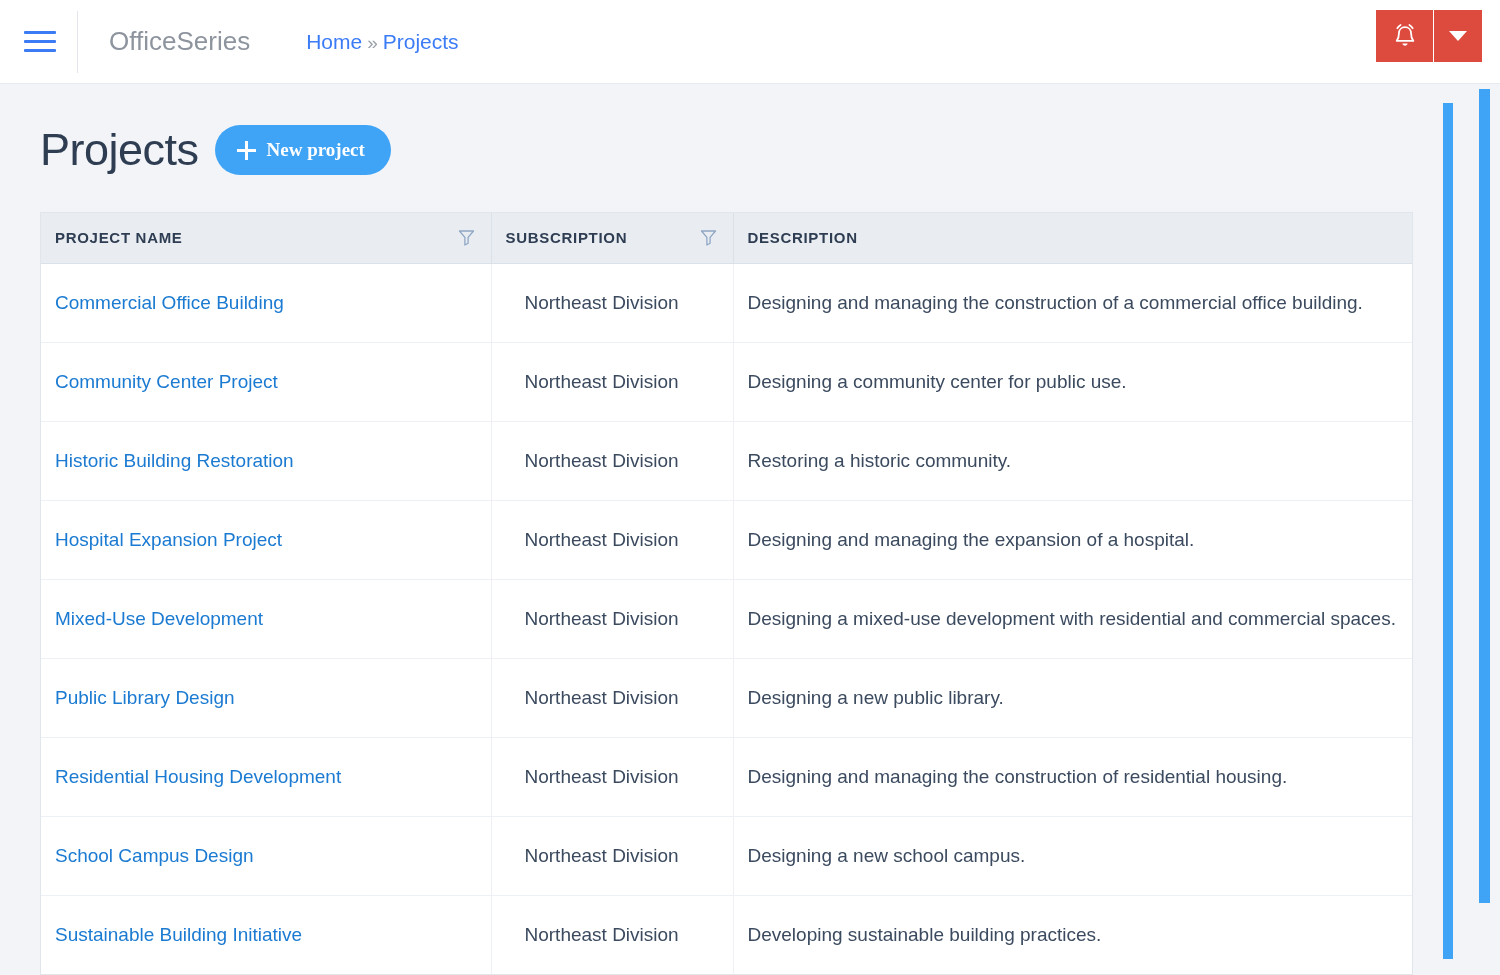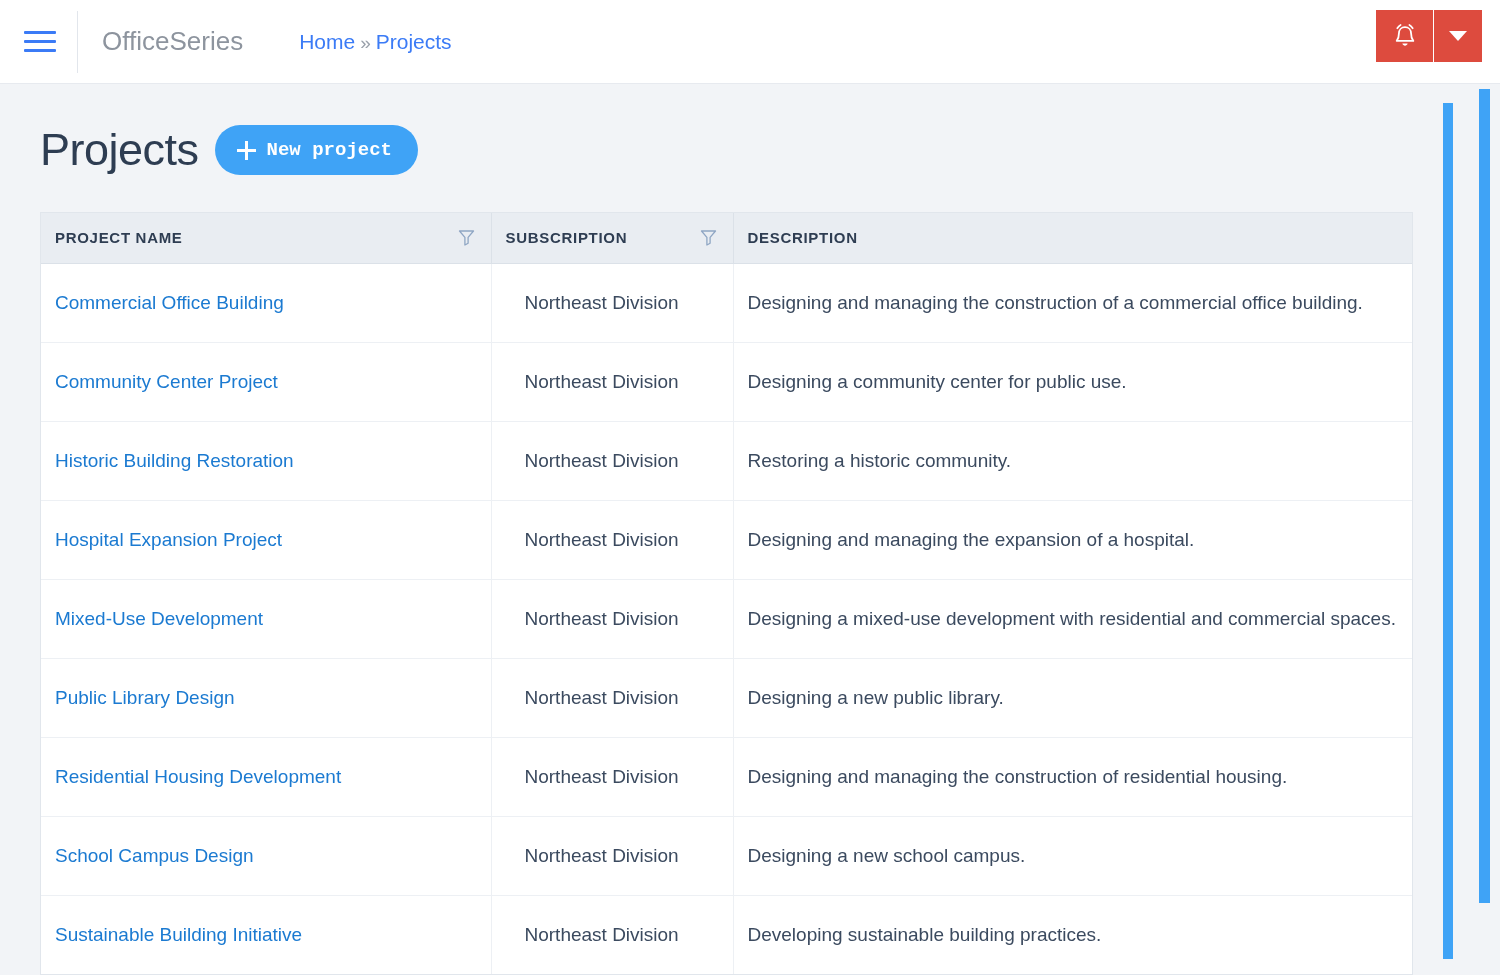--- a/index.html
+++ b/index.html
@@ -45,21 +45,21 @@
   .brand-main {
     font-size: 39px;
     font-weight: bold;
     color: #3b7bf6;
     letter-spacing: -0.5px;
     cursor: pointer;
   }
   .brand-sub {
     font-size: 26px;
     color: #8d949e;
-    margin-left: 2px;
+    margin-left: 9px;
   }
   .breadcrumb {
     margin-left: 56px;
     font-size: 21px;
     display: flex; align-items: baseline; gap: 5px;
   }
   .breadcrumb a {
     color: #3b7bf6;
     text-decoration: none;
     cursor: pointer;
@@ -118,21 +118,21 @@
     align-items: center;
     gap: 11px;
     height: 50px;
     padding: 0 26px 0 22px;
     background: #3fa3f6;
     color: #ffffff;
     border: none;
     border-radius: 25px;
     font-size: 19px;
     font-weight: bold;
-    font-family: Liberation Mono, monospace;
+    font-family: Liberation Serif, serif;
     cursor: pointer;
   }
   .plus-icon {
     position: relative;
     width: 19px; height: 19px;
     display: inline-block;
   }
   .plus-icon::before, .plus-icon::after {
     content: "";
     position: absolute;

